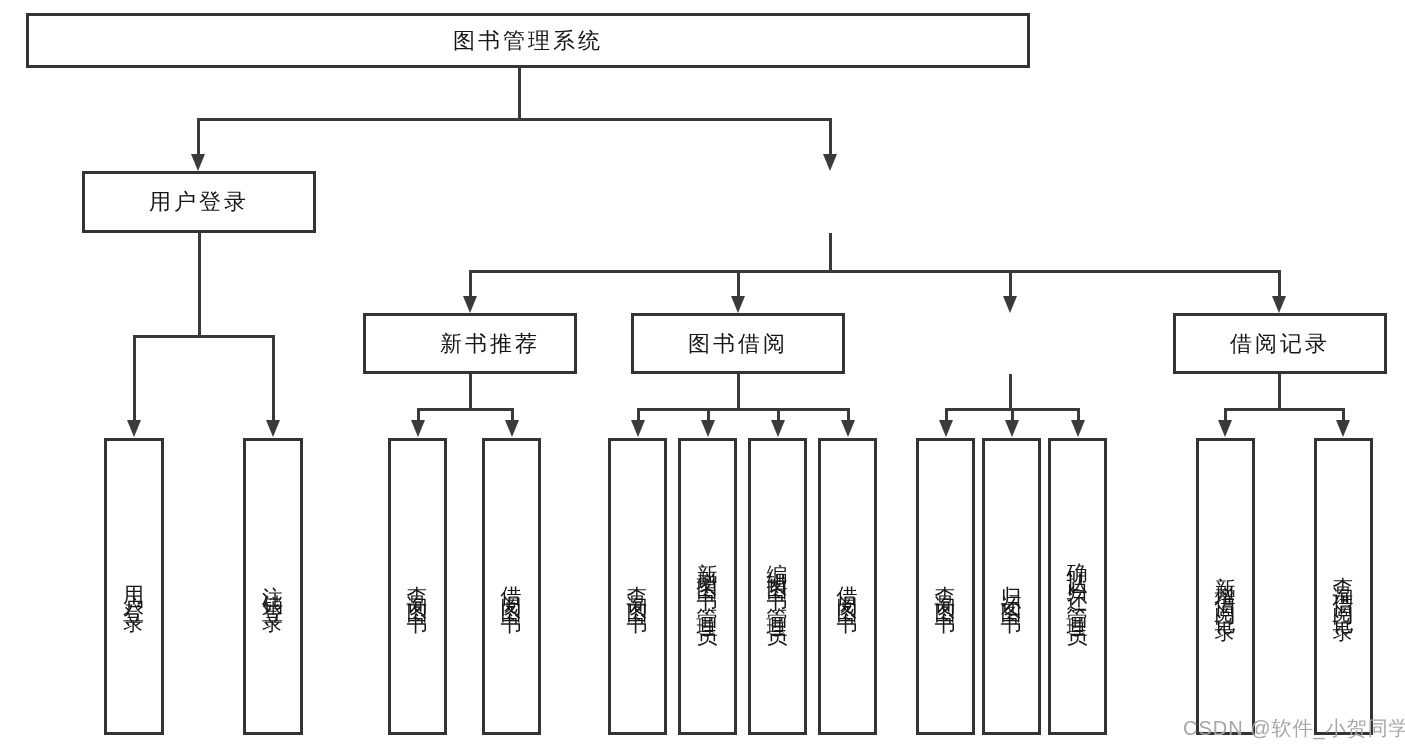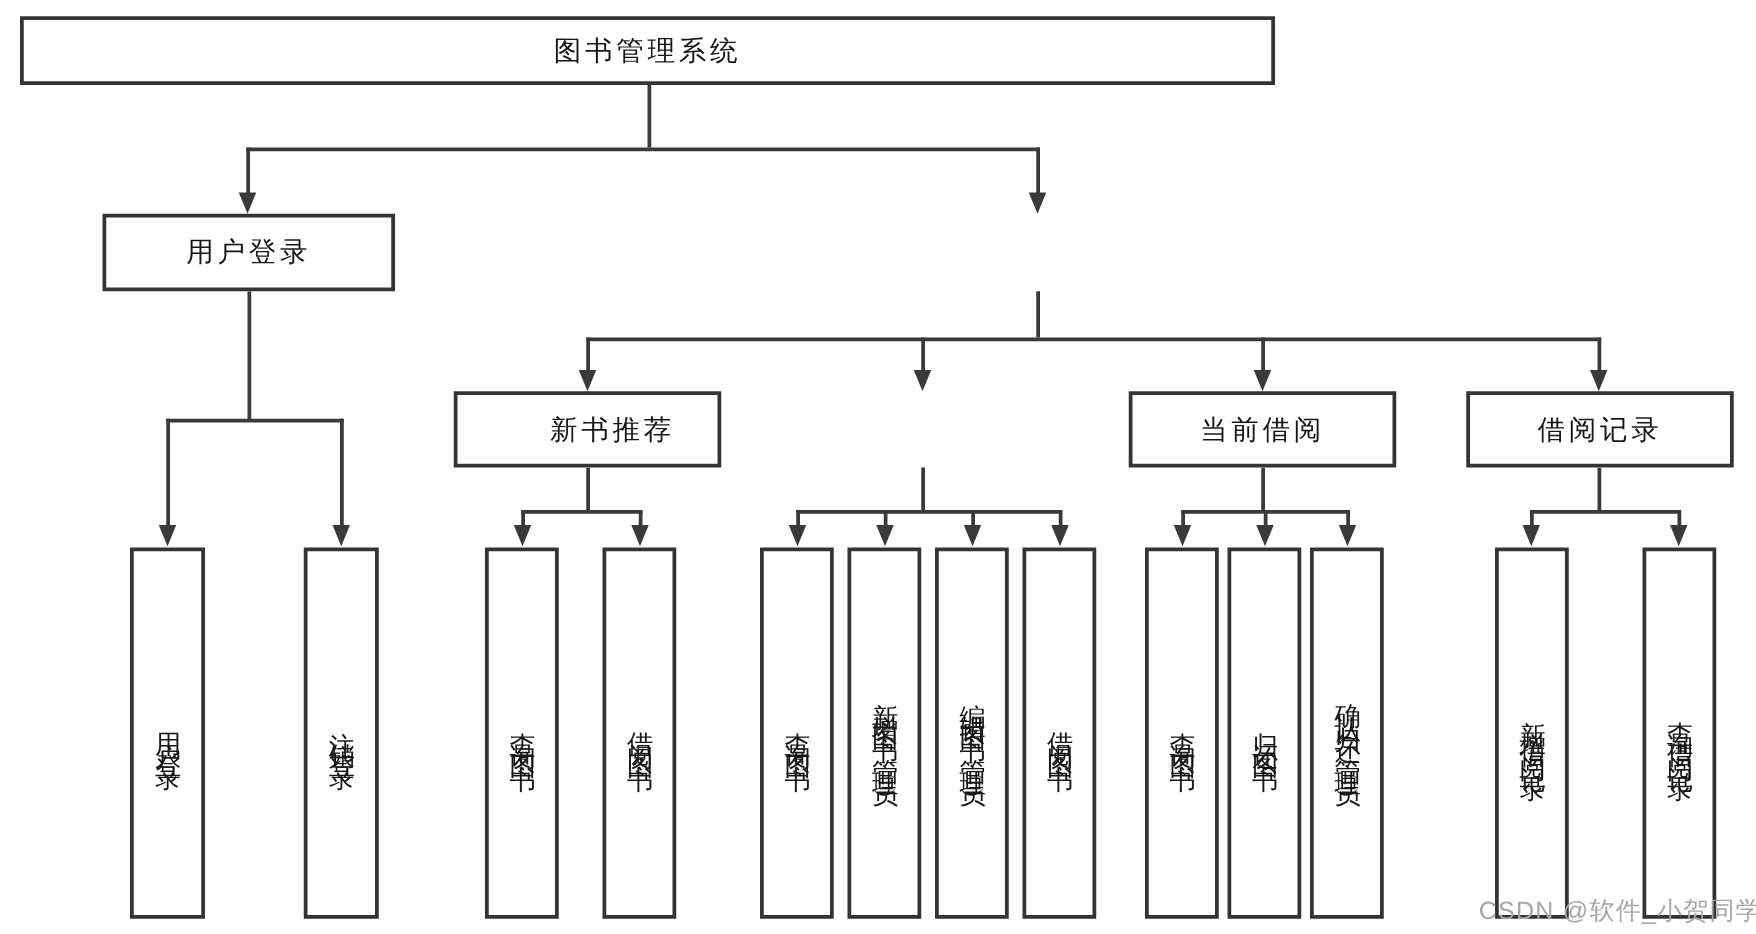--- a/index.html
+++ b/index.html
@@ -35,21 +35,21 @@
   .watermark{
     position:absolute;left:1183px;top:715px;z-index:3;
     font-size:20px;color:#a6a6a6;letter-spacing:1px;white-space:nowrap;
   }
 </style>
 </head>
 <body>
 
 <div id="stage">
 
-  <div class="box" style="left:16px;top:13px;width:1004px;height:55px;">
+  <div class="box" style="left:26px;top:13px;width:1004px;height:55px;">
     <span>图书管理系统</span>
   </div>
 
   <div class="vl" style="left:518px;top:68px;height:50px;"></div>
   <div class="hl" style="left:197px;top:118px;width:635px;"></div>
   <div class="vl" style="left:197px;top:118px;height:37px;"></div>
   <div class="arrow" style="left:191px;top:154px;"></div>
   <div class="vl" style="left:829px;top:118px;height:37px;"></div>
   <div class="arrow" style="left:823px;top:154px;"></div>
 
@@ -71,22 +71,22 @@
   <div class="vl" style="left:737px;top:270px;height:27px;"></div>
   <div class="arrow" style="left:731px;top:296px;"></div>
   <div class="vl" style="left:1009px;top:270px;height:27px;"></div>
   <div class="arrow" style="left:1003px;top:296px;"></div>
   <div class="vl" style="left:1278px;top:270px;height:27px;"></div>
   <div class="arrow" style="left:1272px;top:296px;"></div>
 
   <div class="box" style="left:363px;top:313px;width:214px;height:61px;padding-left:40px;">
     <span>新书推荐</span>
   </div>
-  <div class="box" style="left:903px;top:313px;width:214px;height:61px;">
-    <span>当前借阅</span>
+  <div class="box" style="left:631px;top:313px;width:214px;height:61px;">
+    <span>图书借阅</span>
   </div>
   <div class="box" style="left:1173px;top:313px;width:214px;height:61px;">
     <span>借阅记录</span>
   </div>
 
   <div class="vl" style="left:469px;top:374px;height:34px;"></div>
   <div class="hl" style="left:417px;top:408px;width:97px;"></div>
   <div class="vl" style="left:417px;top:408px;height:13px;"></div>
   <div class="arrow" style="left:411px;top:420px;"></div>
   <div class="vl" style="left:511px;top:408px;height:13px;"></div>

